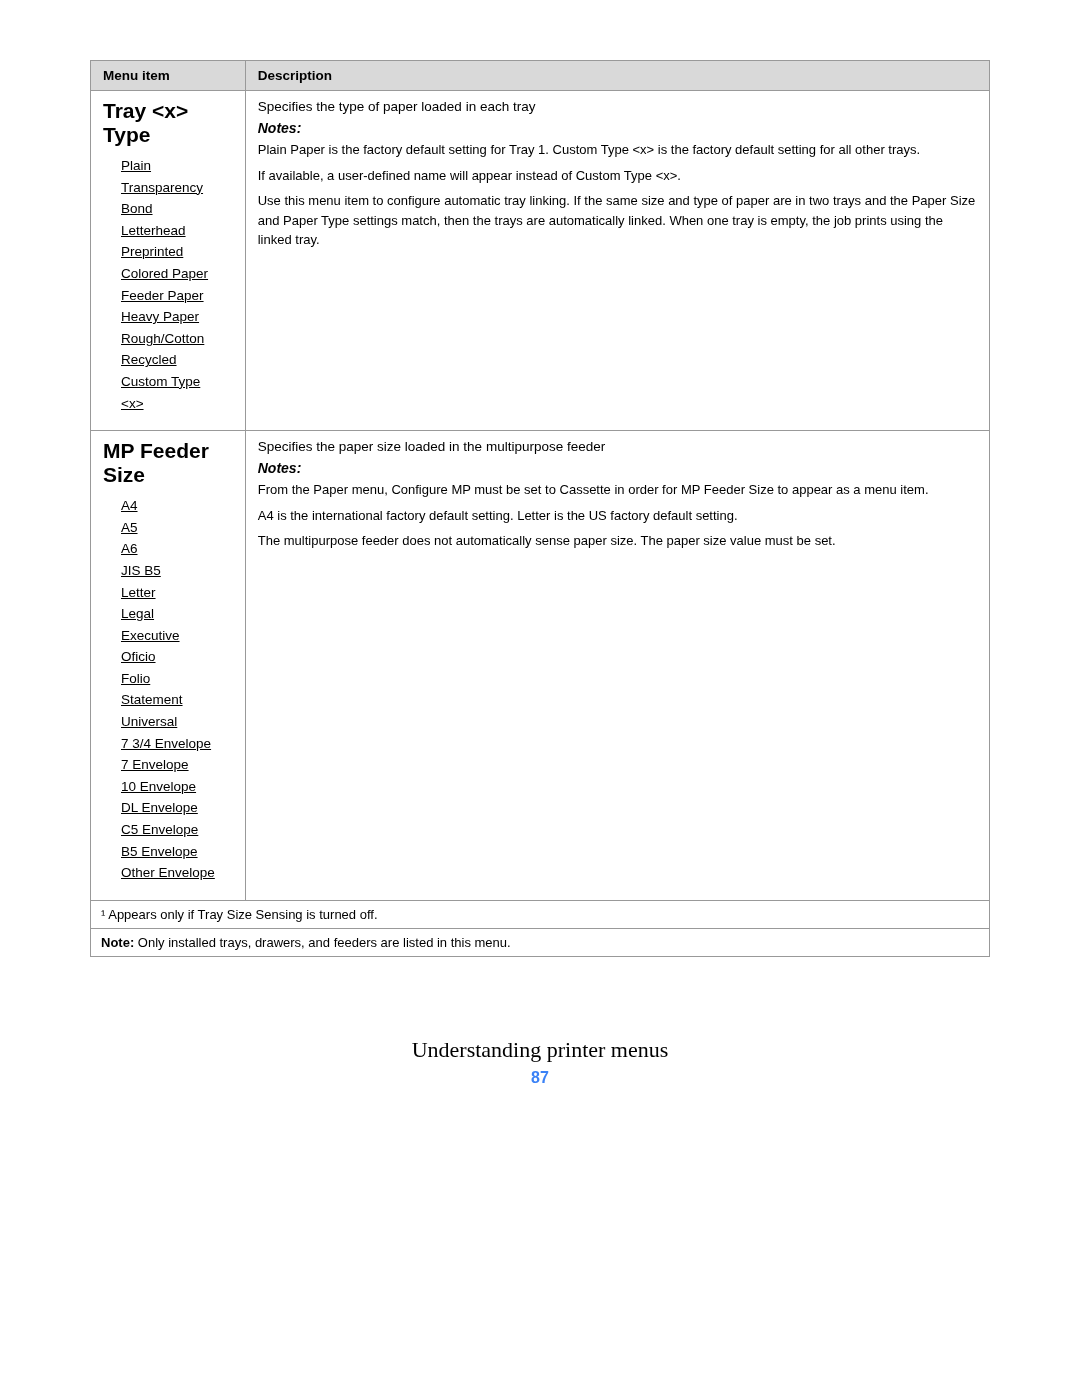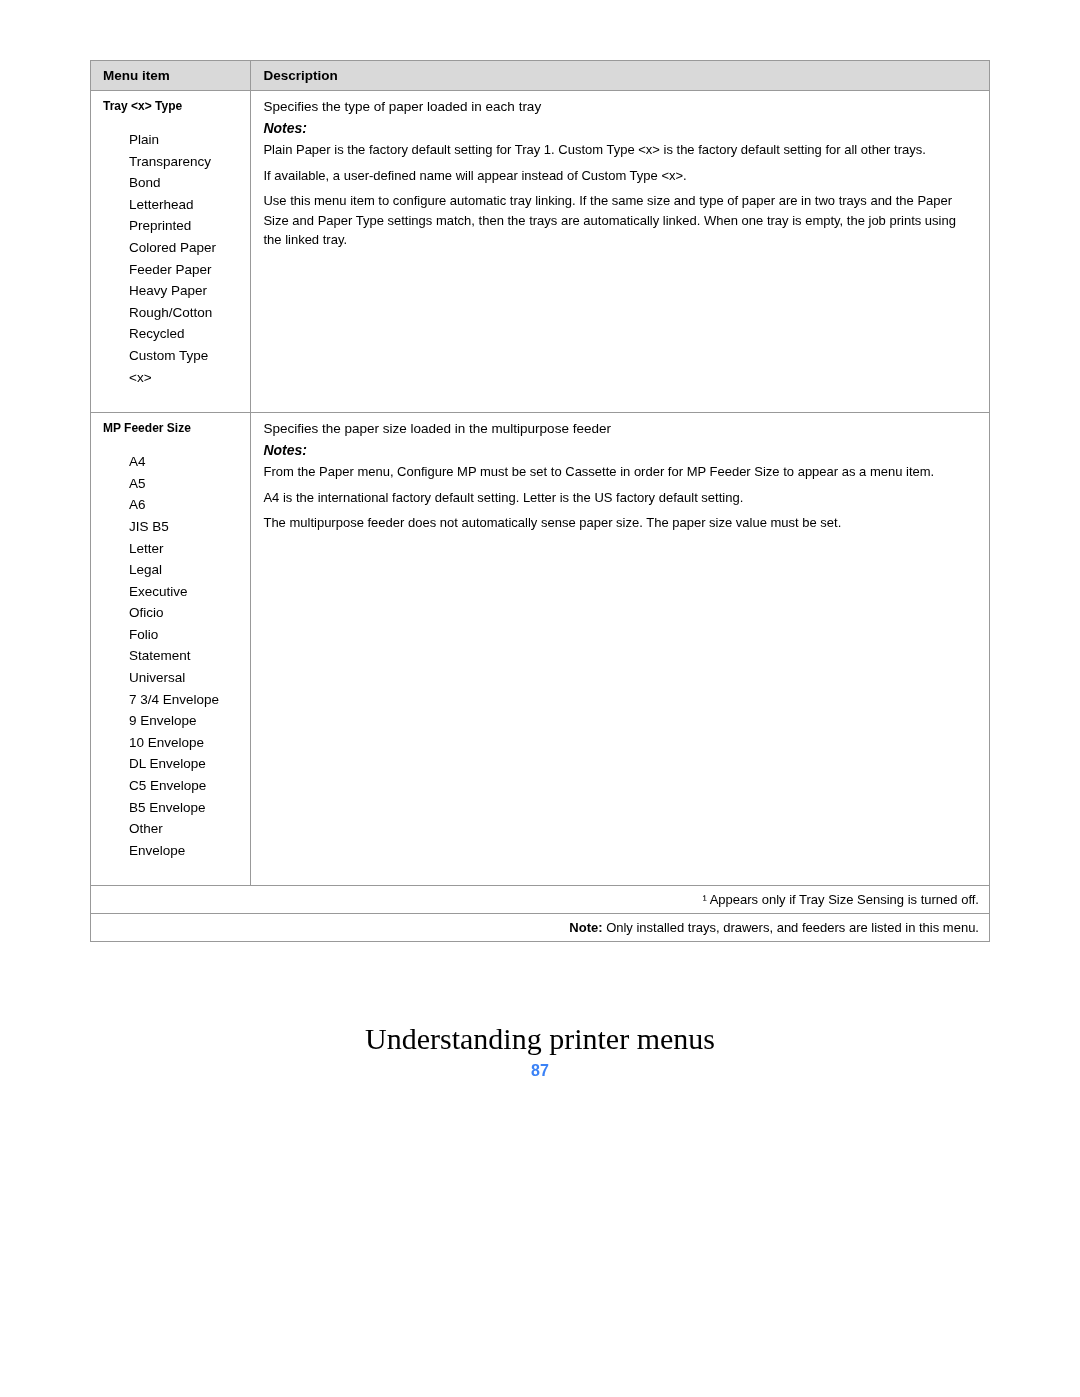--- a/index.html
+++ b/index.html
@@ -41,28 +41,29 @@
     }
 
     td {
       border: 1px solid #999;
       padding: 8px 12px;
       vertical-align: top;
     }
 
     .section-title {
       font-weight: bold;
-      font-size: 12px;
+      font-size: 21px;
       margin-bottom: 4px;
     }
 
     .menu-items-list {
       list-style: none;
       padding: 0;
-      margin: 16px;
+      margin: 8px;
+      text-decoration: underline;
     }
 
     .menu-items-list li {
       font-size: 13.5px;
       line-height: 1.6;
       padding-left: 10px;
     }
 
     .desc-notes-label {
       font-weight: bold;
@@ -79,31 +80,30 @@
     .desc-note-item {
       font-size: 13px;
       line-height: 1.5;
       margin-bottom: 6px;
     }
 
     .footer-row td {
       font-size: 13px;
       padding: 6px 10px;
       border: 1px solid #999;
-      text-align: right;
     }
 
     .page-bottom {
       margin-top: 80px;
       text-align: center;
       width: 100%;
     }
 
     .page-title {
-      font-size: 30px;
+      font-size: 22px;
       font-family: Georgia, serif;
       color: #000;
       margin-bottom: 6px;
     }
 
     .page-number {
       font-size: 16px;
       font-weight: bold;
       color: #3b82f6;
     }
@@ -154,21 +154,21 @@
               <li>A6</li>
               <li>JIS B5</li>
               <li>Letter</li>
               <li>Legal</li>
               <li>Executive</li>
               <li>Oficio</li>
               <li>Folio</li>
               <li>Statement</li>
               <li>Universal</li>
               <li>7 3/4 Envelope</li>
-              <li>9 Envelope</li>
+              <li>7 Envelope</li>
               <li>10 Envelope</li>
               <li>DL Envelope</li>
               <li>C5 Envelope</li>
               <li>B5 Envelope</li>
               <li>Other Envelope</li>
             </ul>
           </td>
           <td>
             <div class="desc-intro">Specifies the paper size loaded in the multipurpose feeder</div>
             <span class="desc-notes-label">Notes:</span>

